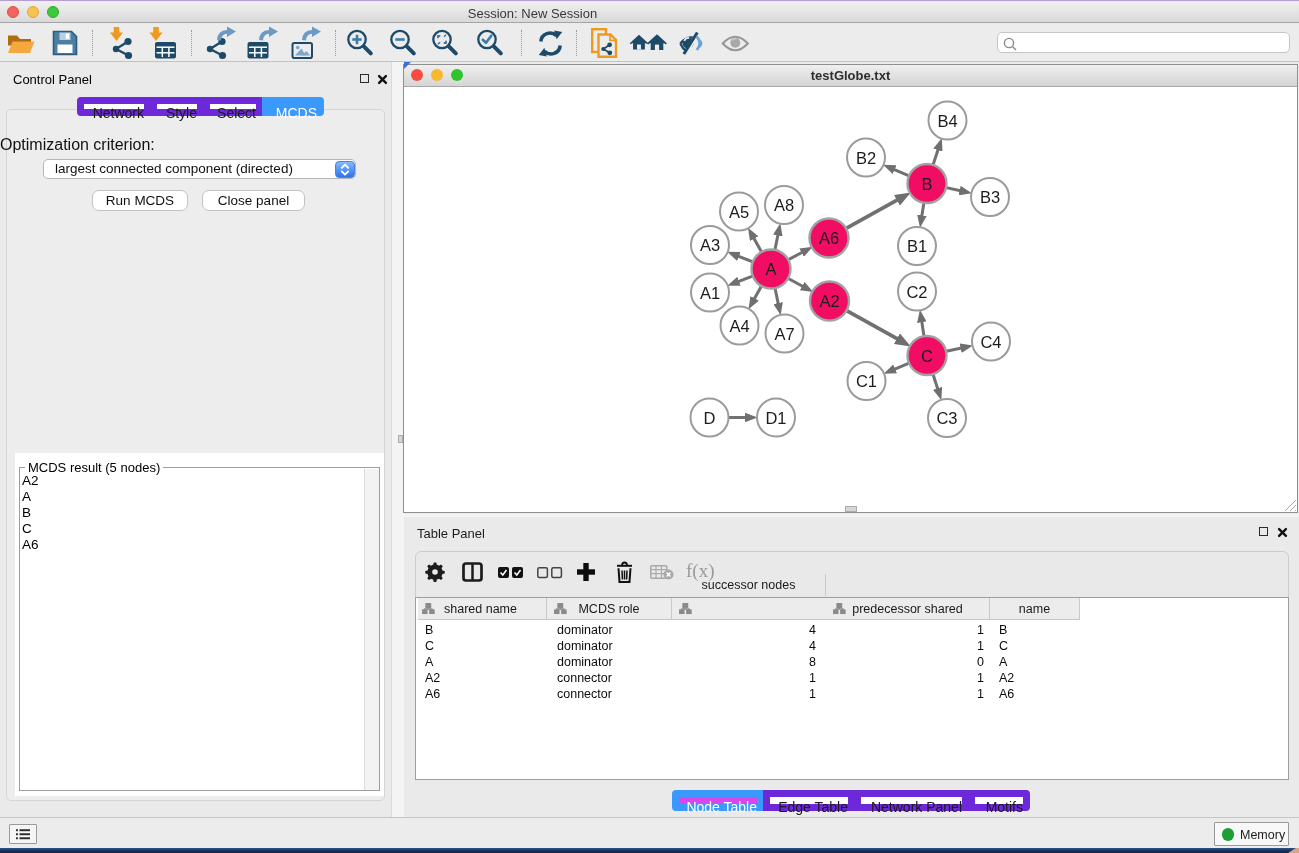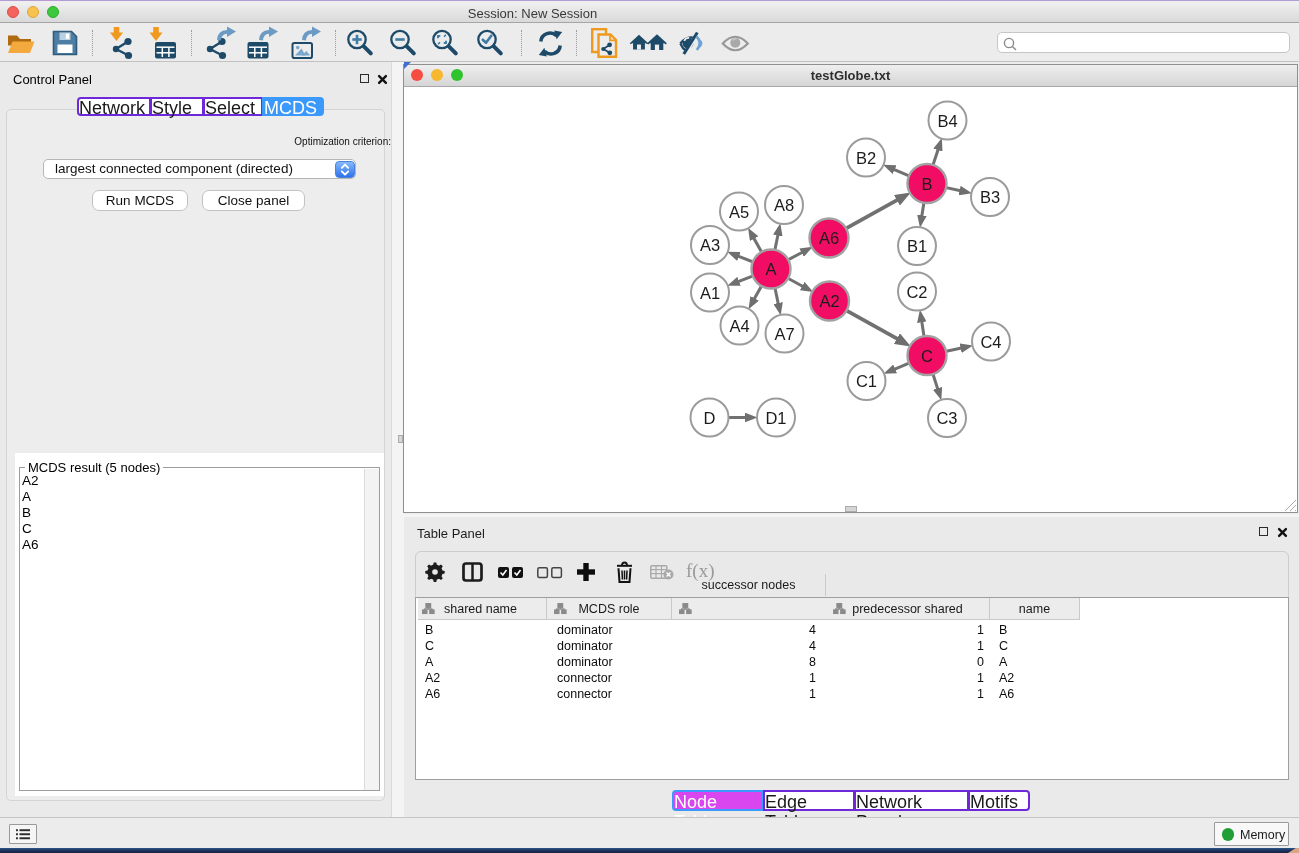--- a/index.html
+++ b/index.html
@@ -1,20 +1,20 @@
 <!DOCTYPE html>
 <html><head><meta charset="utf-8"><style>
 *{margin:0;padding:0;box-sizing:border-box}
 html,body{width:1299px;height:853px;overflow:hidden}
 body{position:relative;font-family:"Liberation Sans",sans-serif;background:#ececec;-webkit-font-smoothing:antialiased}
 .abs{position:absolute}
 .light{border-radius:50%;width:12px;height:12px;position:absolute}
 .ttl{font-size:13px;color:#393939;text-align:center;position:absolute}
 .sep{position:absolute;top:30px;height:26px;width:0;border-left:1px dotted #9a9a9a}
-.tab{position:absolute;top:0;height:100%;border:2px solid #6d28d9;background:#fff;color:#1a1a1a;font-size:18px;text-align:left;line-height:19px}
+.tab{position:absolute;top:0;height:100%;border:7px solid #6d28d9;background:#fff;color:#1a1a1a;font-size:14px;text-align:right;line-height:19px}
 svg{position:absolute;overflow:visible}
 </style></head>
 <body>
 
 <div class="abs" style="left:0;top:0;width:1299px;height:1px;background:#b39dd4"></div>
 <div class="abs" style="left:0;top:848px;width:1299px;height:5px;background:linear-gradient(180deg,#30568a 0%,#1d3560 45%,#17233f 100%)"></div>
 <div class="abs" style="left:1288px;top:846px;width:0;height:0;border-left:11px solid transparent;border-bottom:7px solid #d8a687"></div>
 
 <div class="abs" style="left:0;top:2px;width:1299px;height:21px;background:linear-gradient(#f0f0f0,#d9d9d9);border-bottom:1px solid #a5a5a5"></div>
 <div class="light" style="left:7px;top:6px;background:#f4635d;border:0.5px solid #dd4f44"></div>
@@ -203,21 +203,21 @@
 
 <div class="abs" style="left:6px;top:109px;width:379px;height:692px;background:#ededed;border:1px solid #d4d4d4;border-radius:5px"></div>
 
 <div class="abs" style="left:77px;top:97px;width:247px;height:19px">
   <div class="tab" style="left:0;width:74px;border-radius:4px 0 0 4px">Network</div>
   <div class="tab" style="left:73px;width:54px">Style</div>
   <div class="tab" style="left:126px;width:60px">Select</div>
   <div class="tab" style="left:185px;width:62px;background:#3b99fc;border-color:#3b99fc;color:#fff;border-radius:0 4px 4px 0">MCDS</div>
 </div>
 
-<div class="abs" style="left:0px;top:136px;width:391px;text-align:right;font-size:10px;color:#111">Optimization criterion:</div>
+<div class="abs" style="left:0px;top:136px;width:391px;text-align:left;font-size:16px;color:#111">Optimization criterion:</div>
 
 <div class="abs" style="left:43px;top:159px;width:313px;height:20px;background:#fff;border:1px solid #b6b6b6;border-radius:5px"></div>
 <div class="abs" style="left:55px;top:161px;font-size:13.5px;color:#111">largest connected component (directed)</div>
 <div class="abs" style="left:335px;top:160.5px;width:20px;height:17px;background:linear-gradient(#85bafb,#2e73ec);border-radius:4px;border:1px solid #4a82dd"></div>
 <svg class="abs" style="left:338px;top:161.5px" width="14" height="15" viewBox="0 0 14 15">
     <path d="M3.8,5.8 L7,2.6 L10.2,5.8" fill="none" stroke="#fff" stroke-width="1.9" stroke-linecap="round" stroke-linejoin="round"></path>
     <path d="M3.8,9.4 L7,12.6 L10.2,9.4" fill="none" stroke="#fff" stroke-width="1.9" stroke-linecap="round" stroke-linejoin="round"></path>
   </svg>
 
 <div class="abs" style="left:92px;top:190px;width:96px;height:21px;background:#fff;border:1px solid #c2c2c2;border-radius:7px;font-size:13.5px;color:#111;text-align:center;line-height:20px">Run MCDS</div>

